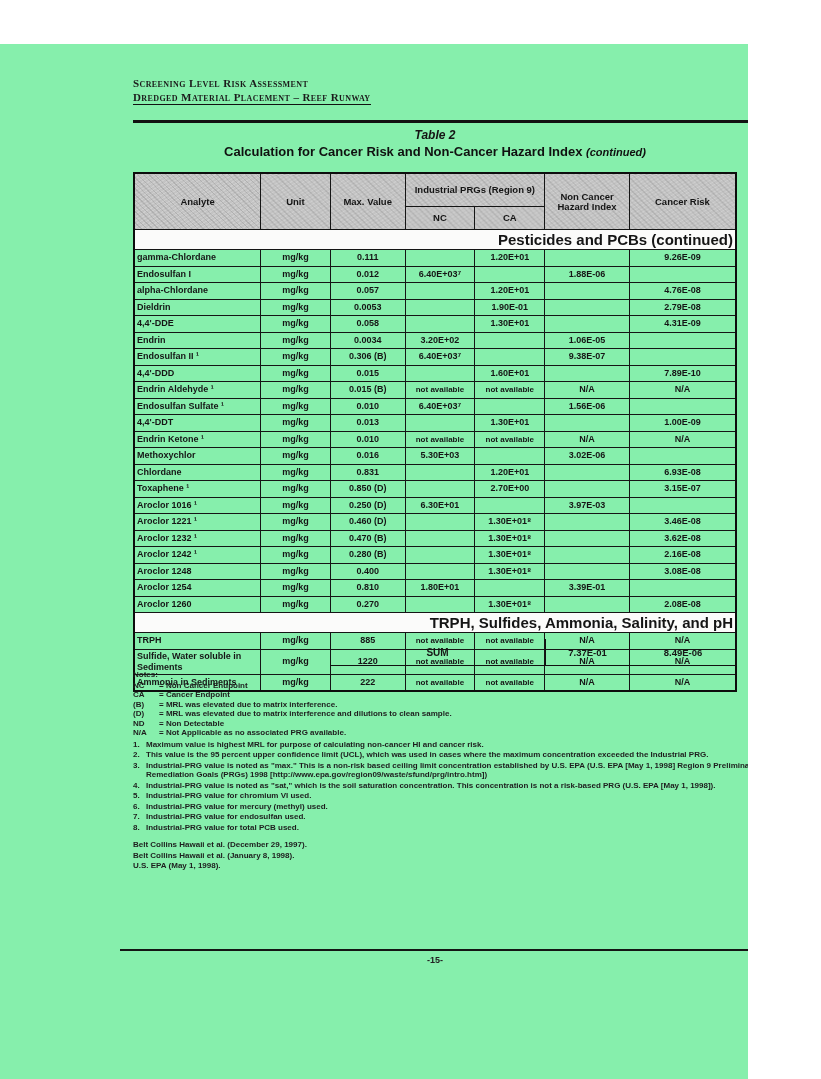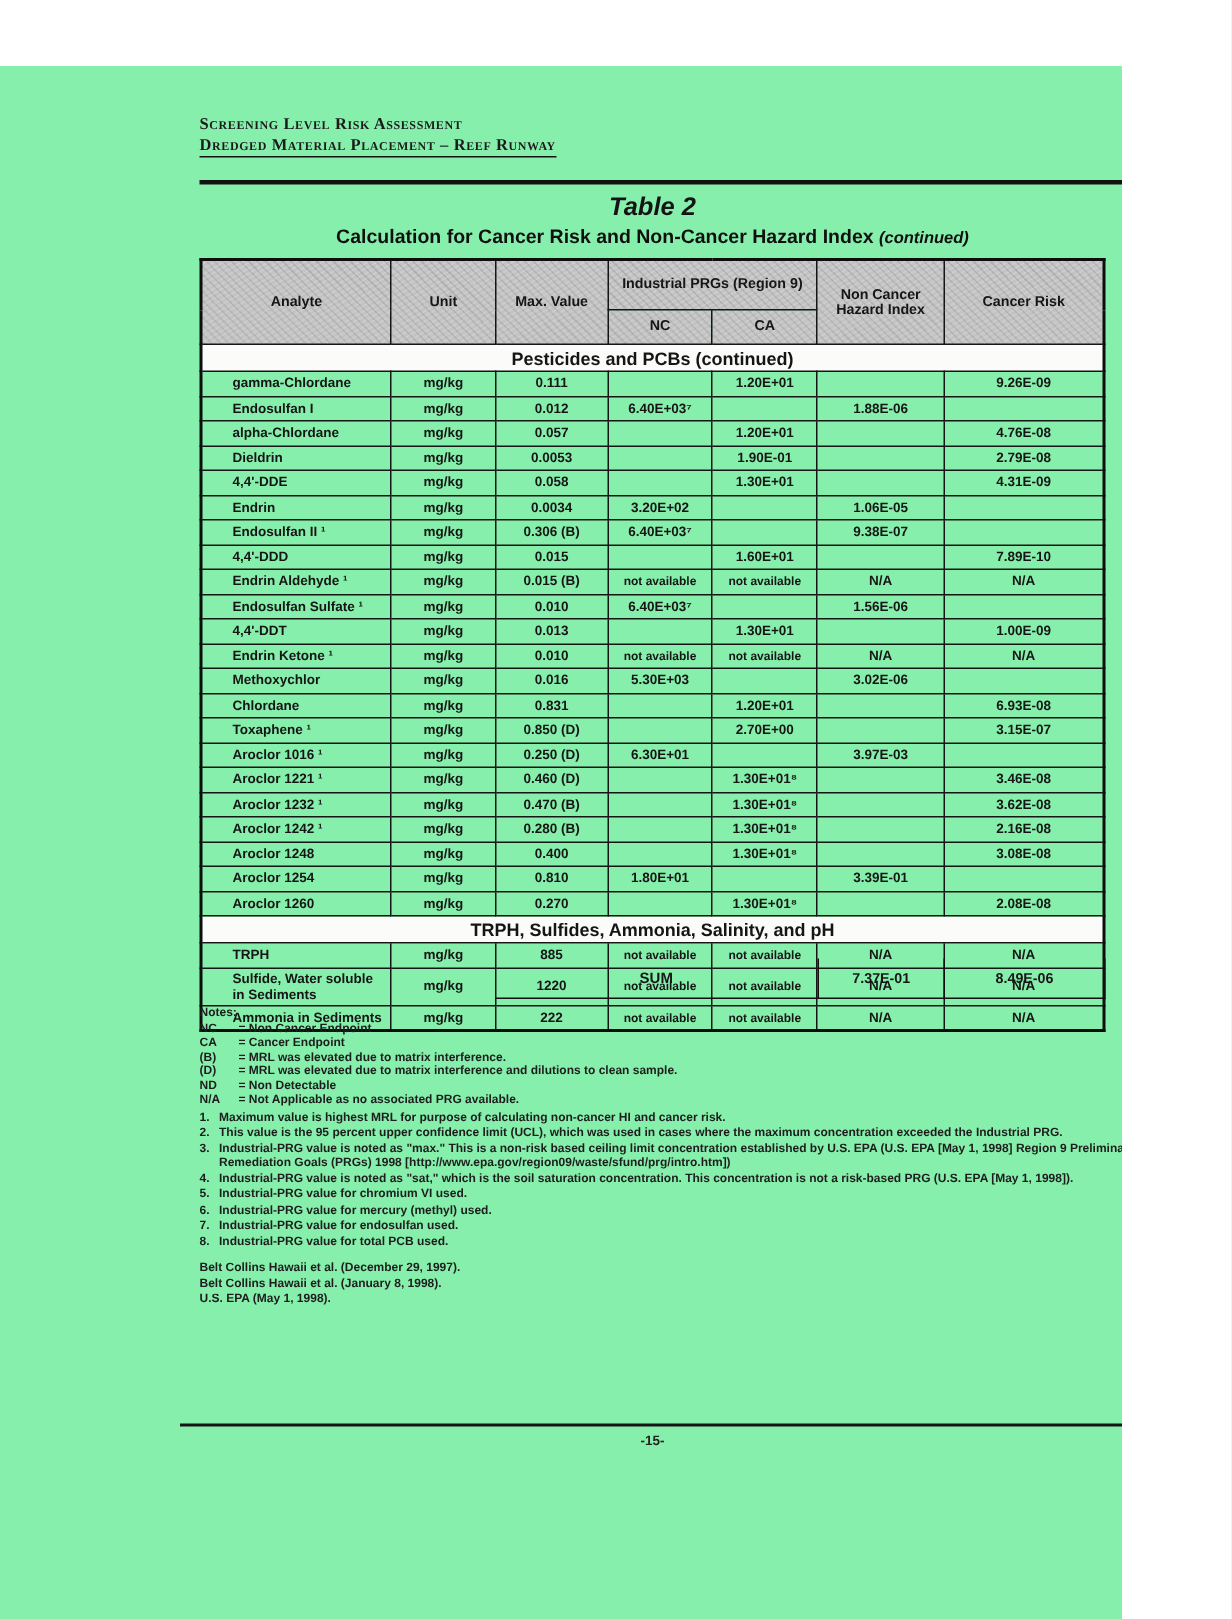--- a/index.html
+++ b/index.html
@@ -8,38 +8,38 @@
     font-family:"Liberation Sans", sans-serif;color:#161616;overflow:hidden;margin-top:44px;
   }
   
   .doc-header{position:absolute;left:133px;top:32px;
     font-family:"Liberation Serif", serif;font-variant:small-caps;
     font-weight:bold;font-size:11px;line-height:14px;letter-spacing:.4px;color:#1b1b1b;}
   .doc-header .l2{border-bottom:1.5px solid #111;padding-bottom:1px;}
   .top-rule{position:absolute;left:133px;top:76px;width:688px;height:3px;background:#121212;}
   
   .title-block{position:absolute;left:133px;top:84px;width:604px;text-align:center;}
-  .table-label{font-weight:bold;font-style:italic;font-size:17px;color:#141414;}
+  .table-label{font-weight:bold;font-style:italic;font-size:12px;color:#141414;}
   .main-title{font-weight:bold;font-size:13px;margin-top:2px;color:#101010;}
   .main-title .cont{font-style:italic;font-weight:bold;font-size:11px;}
   
   .risk-table{position:absolute;left:133px;top:128px;width:604px;border-collapse:collapse;
     border:2px solid #0d0d0d;}
   .risk-table th,.risk-table td{border:1.2px solid #151515;font-size:9px;font-weight:bold;
     text-align:center;vertical-align:middle;padding:1px 2px;color:#151515;}
   .risk-table thead th{
     background:#c3c3c3;
     background-image:
       repeating-linear-gradient(45deg, rgba(0,0,0,.10) 0 1px, transparent 1px 4px),
       repeating-linear-gradient(-30deg, rgba(255,255,255,.18) 0 1px, transparent 1px 3px);
     font-size:9.5px;line-height:10px;}
   .risk-table thead tr.r1 th{height:30px;}
   .risk-table thead tr.r2 th{height:20px;}
-  .risk-table td.analyte{text-align:left;padding-left:20px;}
-  .risk-table tr.section-row td{height:15px;font-size:12px;background:#fbfbfa;}
+  .risk-table td.analyte{text-align:left;padding-left:2px;}
+  .risk-table tr.section-row td{height:15px;font-size:15px;background:#fbfbfa;text-align:right;}
   .risk-table tbody tr.data-row td{height:13.5px;line-height:11px;}
   .risk-table td.na{font-size:8px;font-weight:bold;}
   
   .sum-row{position:absolute;left:133px;top:595px;width:604px;height:27px;display:flex;}
   .sum-spacer{width:197px;}
   .sum-label{width:215px;border-bottom:1.6px solid #111;display:flex;align-items:center;
     justify-content:center;font-weight:bold;font-size:10px;box-sizing:border-box;}
   .sum-cell{border:1.6px solid #111;border-top:none;display:flex;align-items:center;
     justify-content:center;font-weight:bold;font-size:9.5px;box-sizing:border-box;}
   .sum-hi{width:85px;}

